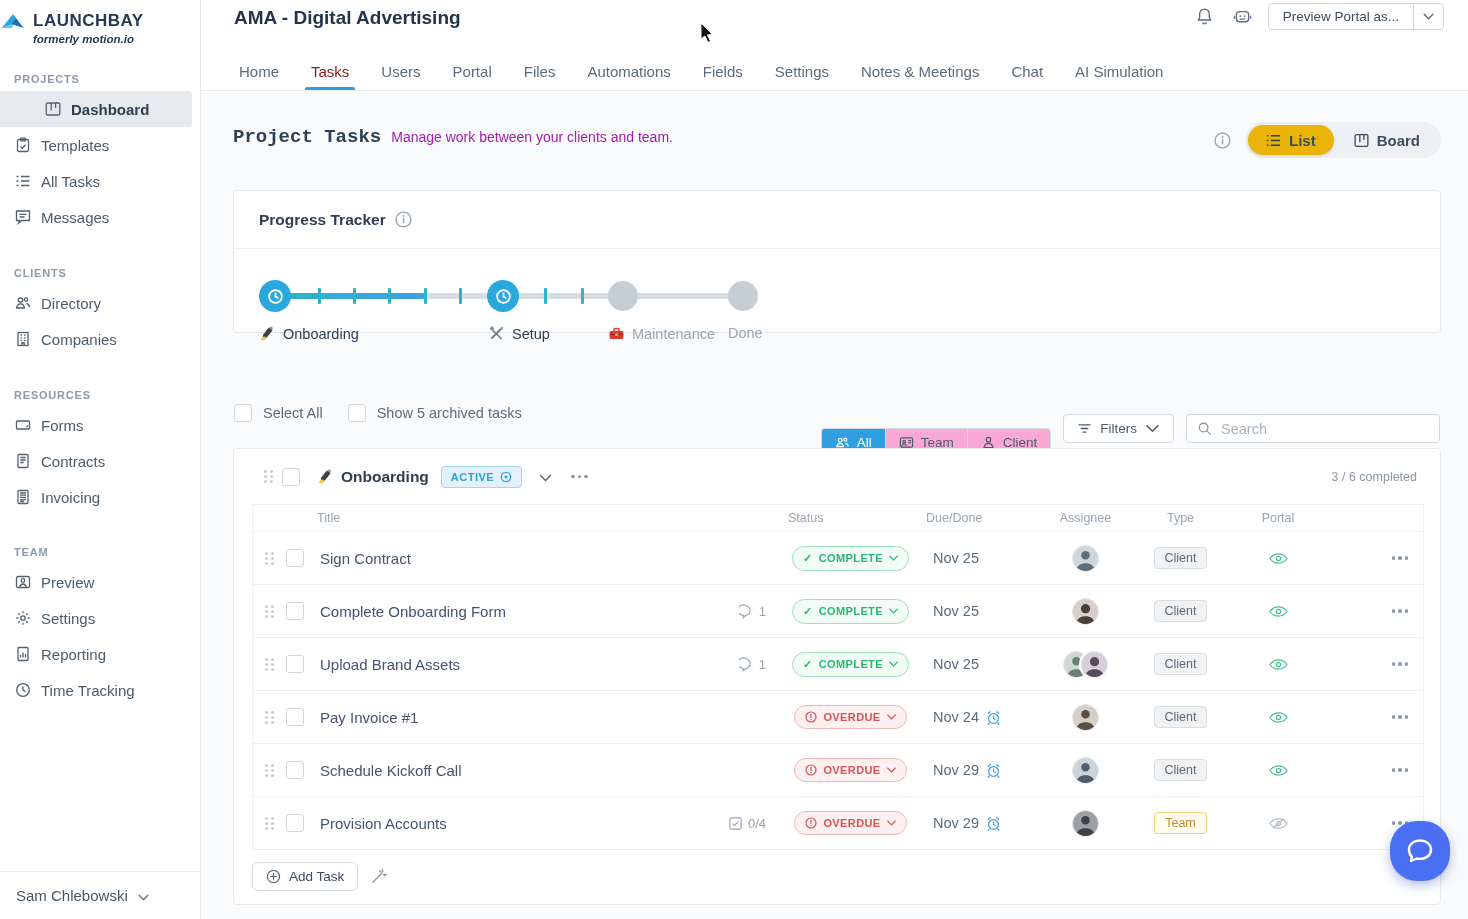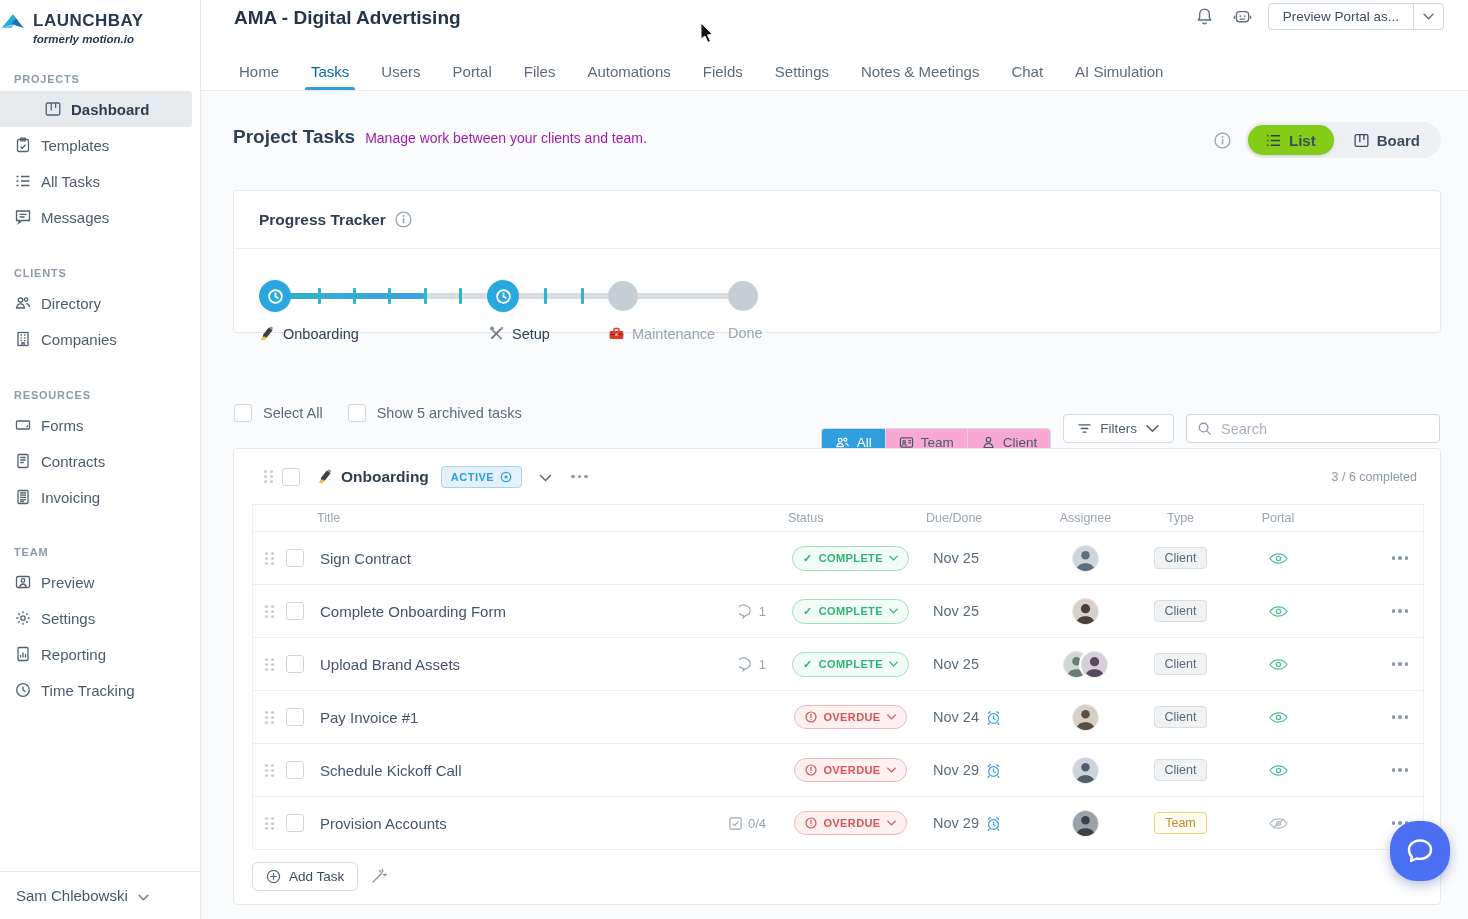--- a/index.html
+++ b/index.html
@@ -26,33 +26,33 @@
   .topbar { position:absolute; left:0; right:0; top:0; height:91px; background:#fff; border-bottom:1px solid #e9ecee; }
   .proj-title { position:absolute; left:33px; top:7px; font-size:19px; font-weight:bold; color:#23344a; }
   .top-actions { position:absolute; right:24px; top:3px; display:flex; align-items:center; gap:12px; }
   .icon-btn { width:26px; height:26px; display:flex; align-items:center; justify-content:center; color:#5b6b7d; cursor:pointer; }
   .icon-btn svg { width:21px; height:21px; }
   .preview-btn { display:flex; align-items:center; height:27px; border:1px solid #cfd6dc; border-radius:4px; background:#fff; cursor:pointer; font-size:13.5px; color:#3c4d60; }
   .preview-btn .pv-label { padding:0 14px; }
   .preview-btn .pv-chev { border-left:1px solid #cfd6dc; width:30px; height:100%; display:flex; align-items:center; justify-content:center; color:#5b6b7d; }
   .tabs { position:absolute; left:22px; bottom:0; display:flex; }
   .tab { padding:0 16px; height:38px; display:flex; align-items:center; font-size:15px; color:#5c6c7c; cursor:pointer; position:relative; }
-  .tab.active { color:#0369a1; }
+  .tab.active { color:#7f1d1d; }
   .tab.active::after { content:""; position:absolute; left:10px; right:10px; bottom:0; height:3px; background:#2f9fe0; border-radius:2px 2px 0 0; }
 
   
   .page-head { position:absolute; left:32px; top:126px; display:flex; align-items:baseline; gap:10px; }
-  .page-title { font-size:19px; font-weight:bold; color:#2e4054; }
+  .page-title { font-size:19px; font-weight:bold; color:#2e4054;font-family:Liberation Mono, monospace; }
   .page-sub { font-size:14px; color:#a21caf; }
   .head-right { position:absolute; right:27px; top:122px; display:flex; align-items:center; gap:14px; }
   .info-ic { color:#98a3af; width:17px; height:17px; cursor:pointer; }
   .info-ic svg { width:17px; height:17px; }
   .view-toggle { background:#eef0f3; border-radius:18px; height:36px; display:flex; align-items:center; padding:3px; gap:2px; }
   .vt-btn { display:flex; align-items:center; gap:8px; height:30px; padding:0 18px; border-radius:16px; font-size:15px; font-weight:bold; color:#3c4d60; cursor:pointer; }
-  .vt-btn.active { background:#84cc16; box-shadow:0 1px 3px rgba(40,60,80,.18); }
+  .vt-btn.active { background:#eab308; box-shadow:0 1px 3px rgba(40,60,80,.18); }
   .vt-btn svg { width:15px; height:15px; }
 
   
   .card { background:#fff; border:1px solid #e6e9ec; border-radius:4px; }
   .tracker-card { position:absolute; left:32px; top:190px; width:1208px; height:143px; }
   .tracker-head { height:58px; display:flex; align-items:center; gap:9px; padding:0 25px; border-bottom:1px solid #edf0f2; }
   .tracker-title { font-size:15.5px; font-weight:bold; color:#2e4054; }
   .track-area { position:relative; height:116px; }
   .t-line { position:absolute; left:41px; width:468px; top:44px; height:6px; background:#d8dde1; border-radius:3px; }
   .t-line-fill { position:absolute; left:41px; width:150px; top:44px; height:6px; border-radius:3px; background:linear-gradient(90deg,#2db4c8,#3f9fe8); }

